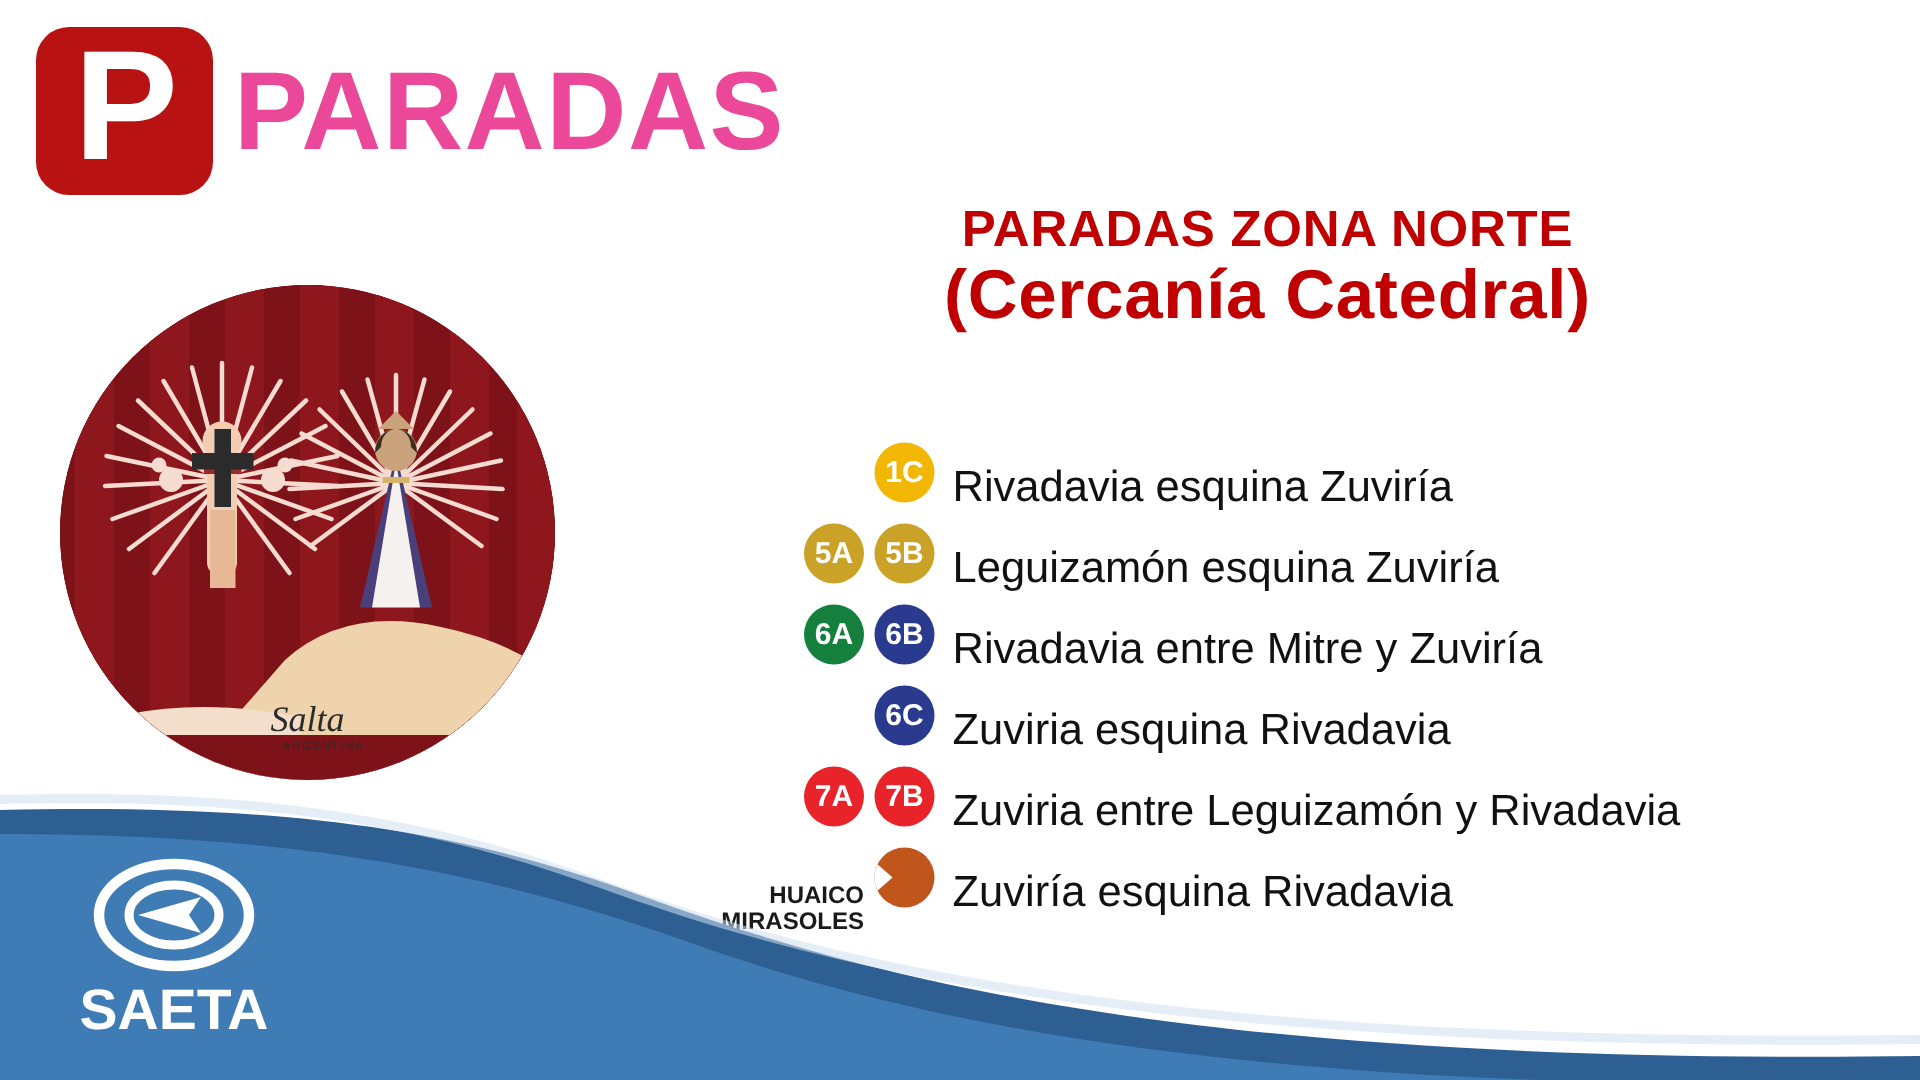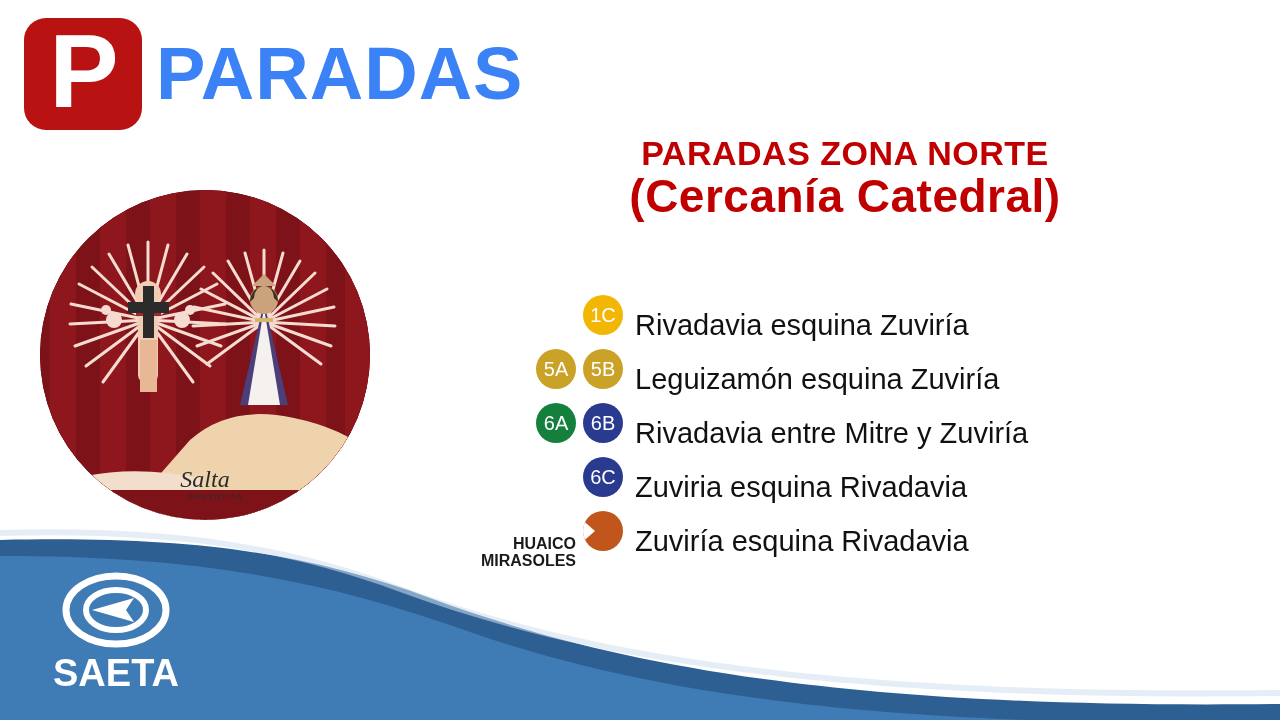--- a/index.html
+++ b/index.html
@@ -35,21 +35,21 @@
   }
   #p-badge .glyph {
     color: #ffffff;
     font-size: 104px;
     font-weight: bold;
     line-height: 1;
     letter-spacing: -2px;
     margin-top: -6px;
   }
   #header-title {
-    color: #3b82f6;
+    color: #ec4899;
     font-size: 74px;
     font-weight: bold;
     letter-spacing: 1px;
     margin-left: 14px;
     line-height: 1;
   }
 
   
   #title-block {
     position: absolute;
@@ -99,21 +99,21 @@
     box-sizing: border-box;
   }
   .line-badge {
     width: 40px;
     height: 40px;
     border-radius: 50%;
     display: flex;
     align-items: center;
     justify-content: center;
     font-size: 20px;
-    font-weight: normal;
+    font-weight: bold;
     color: #ffffff;
     flex: none;
   }
   .badge-label {
     font-size: 16px;
     font-weight: bold;
     color: #1a1a1a;
     line-height: 1.05;
     text-align: right;
     white-space: pre-line;
@@ -280,20 +280,27 @@
     <div class="stop-text">Rivadavia entre Mitre y Zuviría</div>
   </div>
 
   <div class="stop-row">
     <div class="badges">
       <div class="line-badge" style="background:#2a3b8f">6C</div>
     </div>
     <div class="stop-text">Zuviria esquina Rivadavia</div>
   </div>
 
+  <div class="stop-row">
+    <div class="badges">
+      <div class="line-badge" style="background:#e8232a">7A</div>
+      <div class="line-badge" style="background:#e8232a">7B</div>
+    </div>
+    <div class="stop-text">Zuviria entre Leguizamón y Rivadavia</div>
+  </div>
 
   <div class="stop-row">
     <div class="badges">
       <div class="badge-label">HUAICO
 MIRASOLES</div>
       <div class="line-badge" style="background:#c1561d; position:relative; overflow:hidden;">
         <span style="position:absolute; left:-4px; top:6px; width:0; height:0; border-top:14px solid transparent; border-bottom:14px solid transparent; border-left:16px solid #ffffff;"></span>
       </div>
     </div>
     <div class="stop-text">Zuviría esquina Rivadavia</div>

